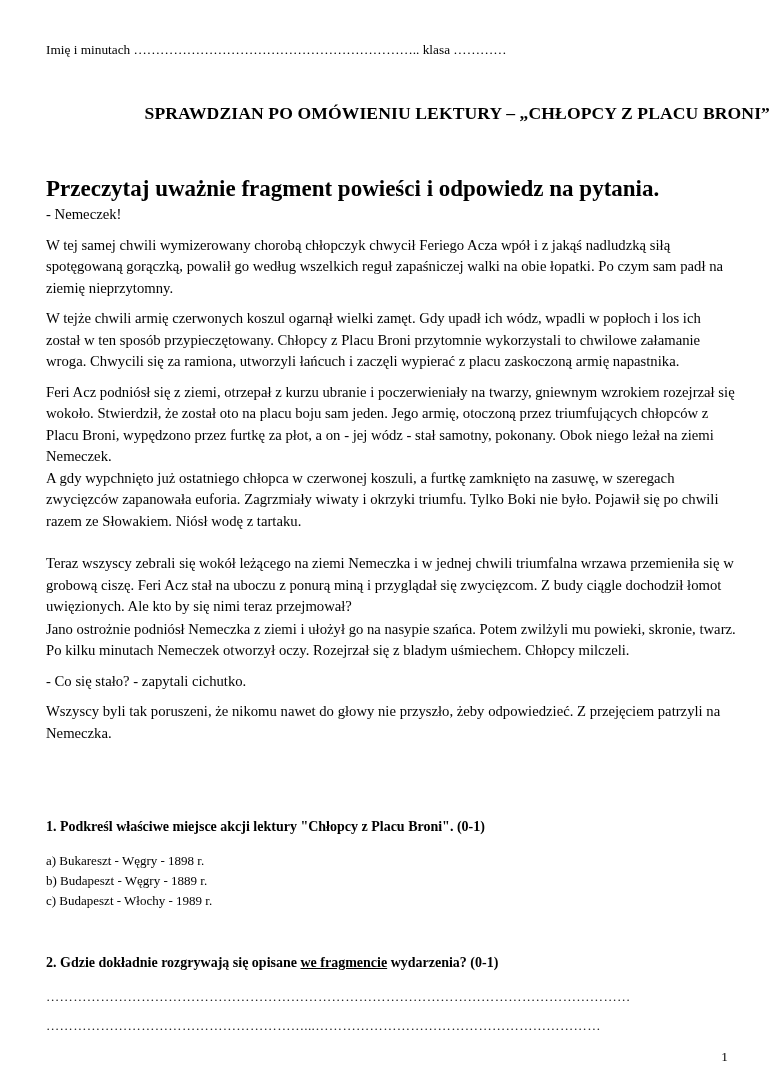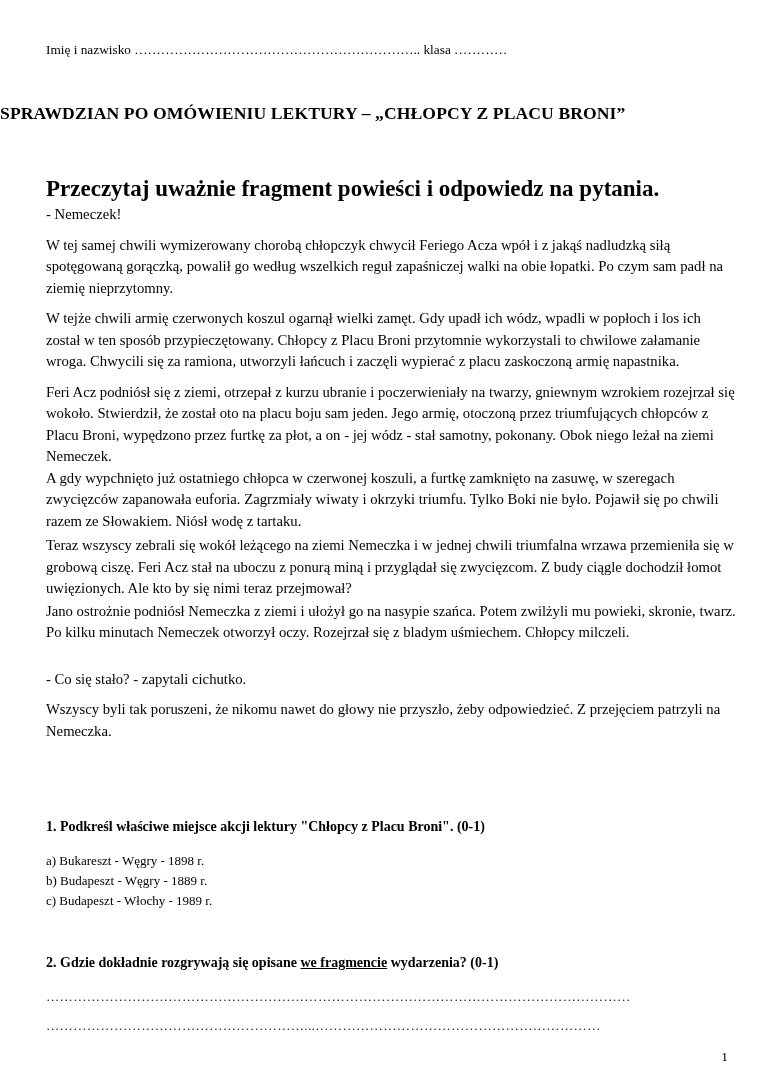--- a/index.html
+++ b/index.html
@@ -3,55 +3,55 @@
   <meta charset="utf-8">
   <style>
     html, body { margin: 0; padding: 0; background: #ffffff; }
     body {
       width: 770px; height: 1082px; position: relative; overflow: hidden;
       font-family: "Liberation Serif", "DejaVu Serif", serif; color: #000;
     }
     .page { position: absolute; left: 0; top: 0; width: 770px; height: 1082px; }
     .name-line { position: absolute; left: 46px; top: 42px; font-size: 13.3px; white-space: nowrap; }
     .title {
-      position: absolute; left: 0; width: 770px; top: 103px; text-align: left;
+      position: absolute; left: 0; width: 770px; top: 103px; text-align: right;
       font-weight: bold; font-size: 17.6px; letter-spacing: 0.1px; white-space: nowrap;
     }
     .instruction { position: absolute; left: 46px; top: 176px; font-weight: bold; font-size: 23px; white-space: nowrap; }
     .body-text { position: absolute; left: 46px; width: 690px; font-size: 14.7px; line-height: 21.5px; }
     .p { margin: 0; }
     .q { font-weight: bold; font-size: 14px; position: absolute; left: 46px; white-space: nowrap; }
     .q u { text-decoration: underline; }
     .options { position: absolute; left: 46px; top: 851px; font-size: 13px; line-height: 20px; }
     .opt { white-space: nowrap; }
     .dots {
       position: absolute; left: 46px; width: 676px; overflow: hidden; white-space: nowrap;
       font-size: 13.3px; color: #222; letter-spacing: 0.3px;
     }
     .page-num { position: absolute; right: 42px; top: 1049px; font-size: 13.3px; }
   </style>
 </head>
 <body>
 
 <div class="page">
 
-  <div class="name-line">Imię i nazwisko ……………………………………………………….. klasa …………</div>
+  <div class="name-line">Imię i minutach ……………………………………………………….. klasa …………</div>
 
   <div class="title">SPRAWDZIAN PO OMÓWIENIU LEKTURY – „CHŁOPCY Z PLACU BRONI”</div>
 
   <div class="instruction">Przeczytaj uważnie fragment powieści i odpowiedz na pytania.</div>
 
   <div class="body-text" style="top:204px;">
     <p class="p" style="margin-bottom:9px;">- Nemeczek!</p>
     <p class="p" style="margin-bottom:9px;">W tej samej chwili wymizerowany chorobą chłopczyk chwycił Feriego Acza wpół i z jakąś nadludzką siłą spotęgowaną gorączką, powalił go według wszelkich reguł zapaśniczej walki na obie łopatki.  Po czym sam padł na ziemię nieprzytomny.</p>
     <p class="p" style="margin-bottom:9px;">W tejże chwili armię czerwonych koszul ogarnął wielki zamęt. Gdy upadł ich wódz, wpadli w popłoch i los ich został w ten sposób przypieczętowany. Chłopcy z Placu Broni przytomnie wykorzystali to chwilowe załamanie wroga. Chwycili się za ramiona, utworzyli łańcuch i zaczęli wypierać z placu zaskoczoną armię napastnika.</p>
     <p class="p" style="">Feri Acz podniósł się z ziemi, otrzepał z kurzu ubranie i poczerwieniały na twarzy, gniewnym wzrokiem rozejrzał się wokoło. Stwierdził, że został oto na placu boju sam jeden. Jego armię, otoczoną przez triumfujących chłopców z Placu Broni, wypędzono przez furtkę za płot, a on - jej wódz - stał samotny, pokonany. Obok niego leżał na ziemi Nemeczek.</p>
-    <p class="p" style="margin-bottom:3px;">A gdy wypchnięto już ostatniego chłopca w czerwonej koszuli, a furtkę zamknięto na zasuwę, w szeregach zwycięzców zapanowała euforia. Zagrzmiały wiwaty i okrzyki triumfu. Tylko Boki nie było. Pojawił się po chwili razem ze Słowakiem. Niósł wodę z tartaku.</p>
+    <p class="p" style="margin-bottom:21px;">A gdy wypchnięto już ostatniego chłopca w czerwonej koszuli, a furtkę zamknięto na zasuwę, w szeregach zwycięzców zapanowała euforia. Zagrzmiały wiwaty i okrzyki triumfu. Tylko Boki nie było. Pojawił się po chwili razem ze Słowakiem. Niósł wodę z tartaku.</p>
     <p class="p" style="margin-bottom:1px;">Teraz wszyscy zebrali się wokół leżącego na ziemi Nemeczka i w jednej chwili triumfalna wrzawa przemieniła się w grobową ciszę. Feri Acz stał na uboczu z ponurą miną i przyglądał się zwycięzcom. Z budy ciągle dochodził łomot uwięzionych. Ale kto by się nimi teraz przejmował?</p>
-    <p class="p" style="margin-bottom:25px;">Jano ostrożnie podniósł Nemeczka z ziemi i ułożył go na nasypie szańca. Potem zwilżyli mu powieki, skronie, twarz. Po kilku minutach Nemeczek otworzył oczy. Rozejrzał się z bladym uśmiechem. Chłopcy milczeli.</p>
+    <p class="p" style="margin-bottom:9px;">Jano ostrożnie podniósł Nemeczka z ziemi i ułożył go na nasypie szańca. Potem zwilżyli mu powieki, skronie, twarz. Po kilku minutach Nemeczek otworzył oczy. Rozejrzał się z bladym uśmiechem. Chłopcy milczeli.</p>
     <p class="p" style="margin-bottom:9px;">- Co się stało? - zapytali cichutko.</p>
     <p class="p">Wszyscy byli tak poruszeni, że nikomu nawet do głowy nie przyszło, żeby odpowiedzieć. Z przejęciem patrzyli na Nemeczka.</p>
   </div>
 
   <div class="q" style="top:819px;">1. Podkreśl właściwe miejsce akcji lektury "Chłopcy z Placu Broni". (0-1)</div>
 
   <div class="options">
     <div class="opt">a) Bukareszt - Węgry - 1898 r.</div>
     <div class="opt">b) Budapeszt - Węgry - 1889 r.</div>
     <div class="opt">c) Budapeszt - Włochy - 1989 r.</div>

